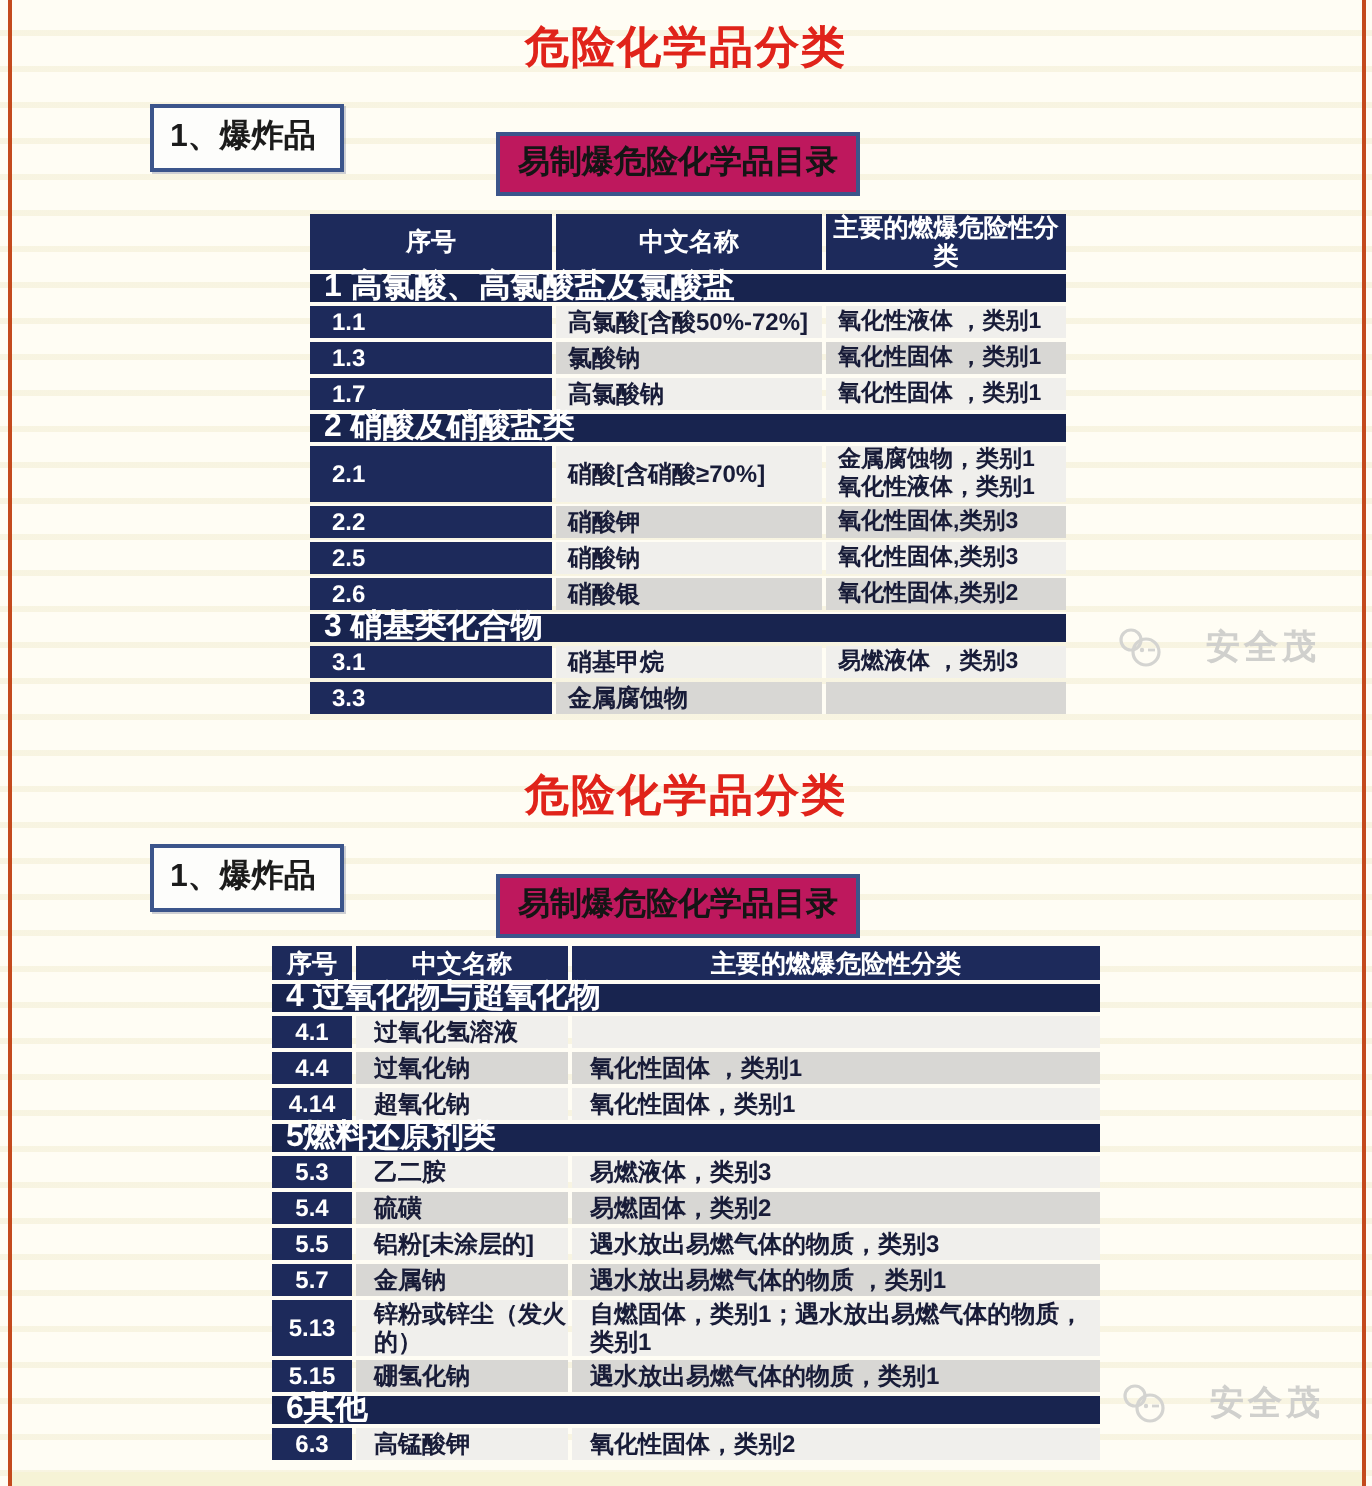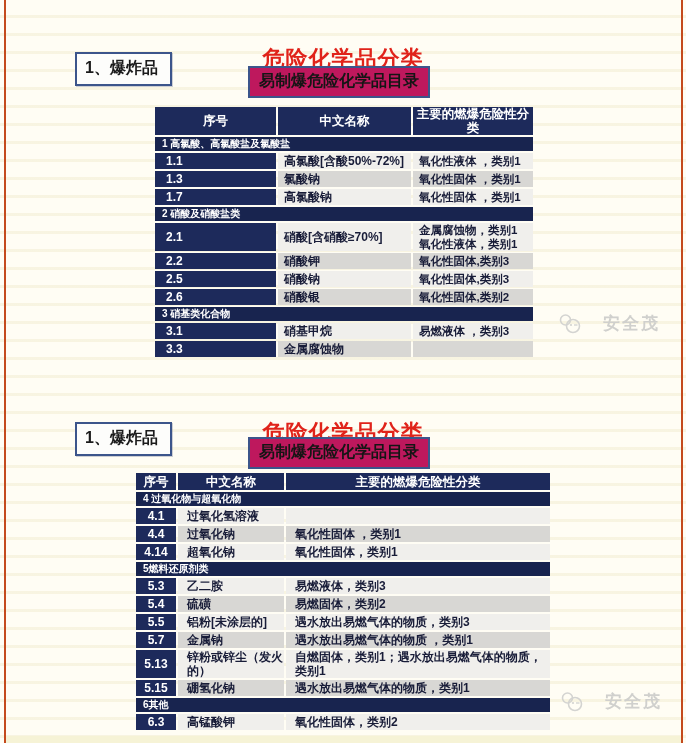--- a/index.html
+++ b/index.html
@@ -16,21 +16,21 @@
   .side-border.left{left:4px;}
   .side-border.right{right:3px;}
   .bottom-strip{position:absolute;left:6px;right:5px;bottom:0;height:7px;background:#f6f3d6;}
 
   .panel{position:absolute;left:0;width:686px;}
   .panel.p1{top:0;height:368px;}
   .panel.p2{top:368px;height:368px;}
 
   .panel-title{
     position:absolute;left:0;width:100%;text-align:center;
-    font-size:22px;font-weight:bold;color:#e0231a;letter-spacing:1px;margin-top:35px;
+    font-size:22px;font-weight:bold;color:#e0231a;letter-spacing:1px;
   }
   .p1 .panel-title{top:9px;}
   .p2 .panel-title{top:15px;}
 
   .category-box{
     position:absolute;left:75px;background:#fdfdfb;border:2px solid #3c558b;
     font-size:16px;font-weight:bold;color:#1b1b1b;
     padding:4px 12px 5px 8px;box-shadow:1px 1px 0 rgba(60,70,110,.25);
   }
   .p1 .category-box{top:52px;}
@@ -48,21 +48,21 @@
   }
   .tbl.t1{left:155px;top:107px;width:378px;grid-template-columns:121px 133px 1fr;}
   .tbl.t2{left:136px;top:105px;width:414px;grid-template-columns:40px 106px 1fr;}
 
   .cell{display:flex;align-items:center;font-weight:bold;line-height:14px;}
   .cell.th{
     background:#1d2a5b;color:#fff;font-size:12.5px;min-height:17px;
     justify-content:center;text-align:center;
   }
   .cell.group{
-    background:#18244f;color:#fff;font-size:10px;min-height:14px;
+    background:#18244f;color:#fff;font-size:16px;min-height:14px;
     grid-column:1 / -1;padding-left:7px;
   }
   .cell.no{
     background:#1d2a5b;color:#fff;font-size:12px;min-height:16px;
   }
   .t1 .cell.no{padding-left:11px;}
   .t2 .cell.no{justify-content:center;}
   .cell.name,.cell.klass{
     color:#181c38;font-size:12px;min-height:16px;white-space:pre-line;
   }

